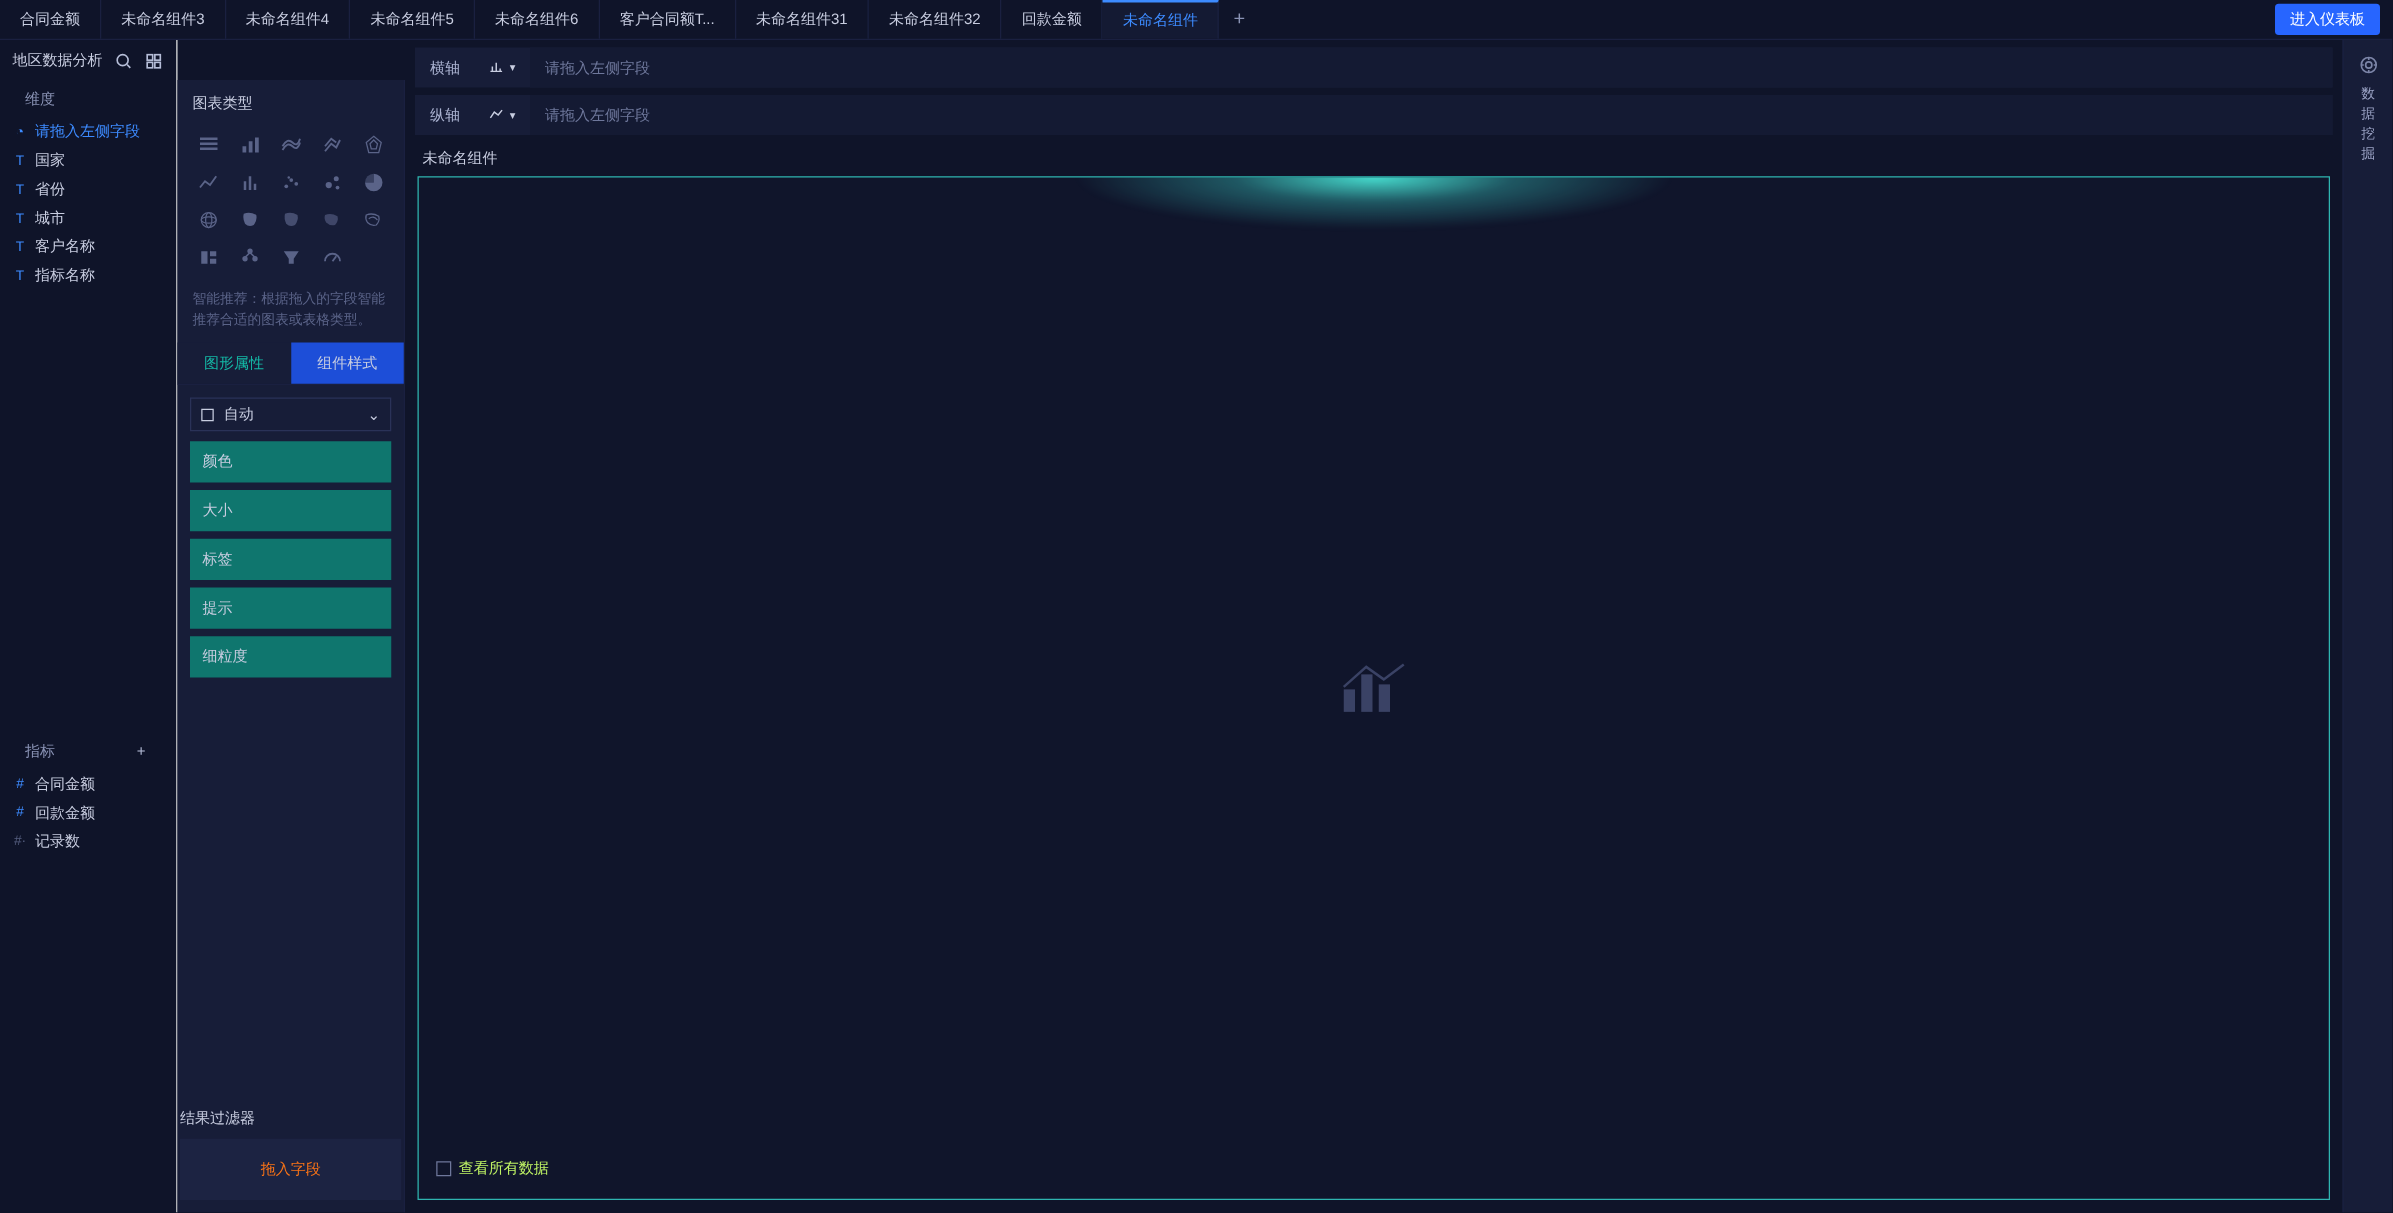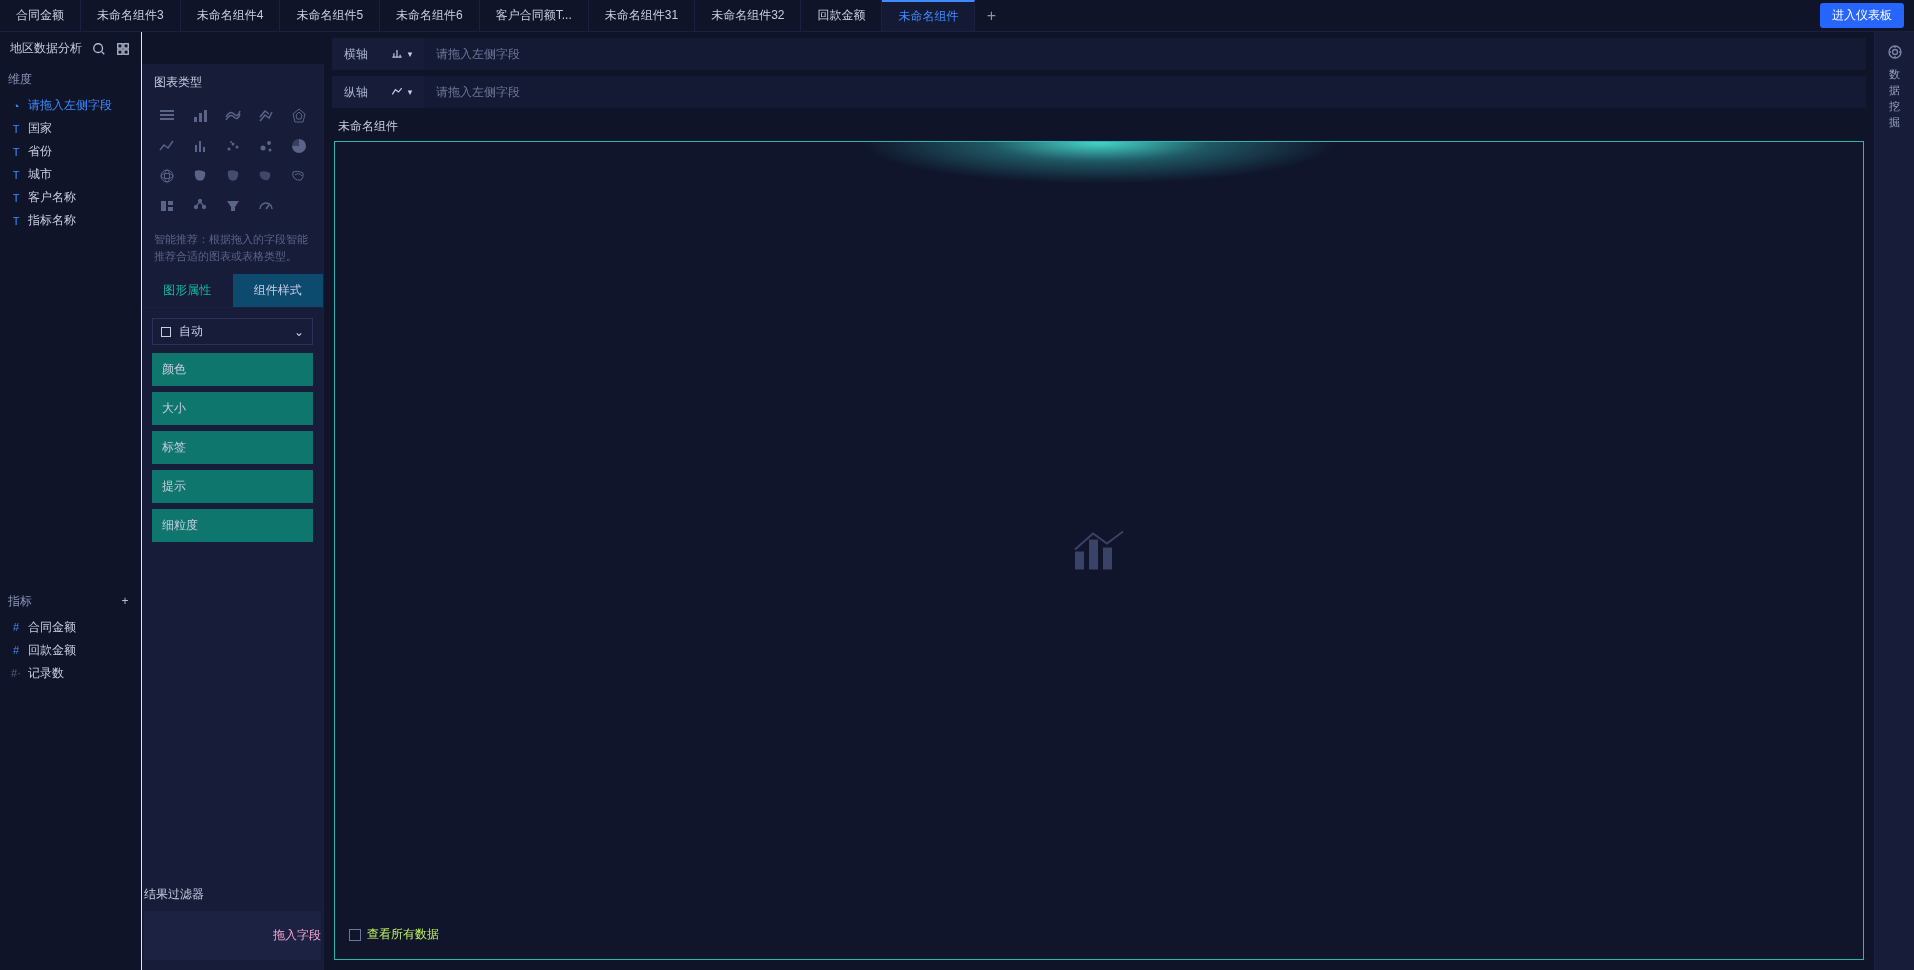--- a/index.html
+++ b/index.html
@@ -72,21 +72,21 @@
   display: flex;
   align-items: center;
   padding: 8px 10px;
   gap: 8px;
 }
 .sidebar-title { flex: 1; }
 .icon-btn { width: 16px; height: 16px; display: inline-flex; align-items: center; justify-content: center; cursor: pointer; color: #b6bed8; }
 .section-header {
   display: flex;
   align-items: center;
-  padding: 6px 8px;
+  padding: 6px 20px;
   color: #8a93b5;
 }
 .section-header .icon-btn { margin-left: auto; }
 .field-item {
   display: flex;
   align-items: center;
   padding: 3px 10px;
   gap: 6px;
   cursor: grab;
 }
@@ -133,21 +133,21 @@
 }
 .sub-tabs {
   display: flex;
   border-bottom: 1px solid #1a2040;
 }
 .sub-tab {
   flex: 1;
   text-align: center;
   padding: 8px 0;
   cursor: pointer;
-  background: #0c4a6e;
+  background: #1d4ed8;
 }
 .sub-tab.active {
   color: #14b8a6;
   background: #171d38;
 }
 .select-row {
   margin: 10px 10px 8px;
   border: 1px solid #2a3258;
   padding: 4px 8px;
   display: flex;
@@ -163,23 +163,23 @@
   padding: 8px 10px;
   cursor: pointer;
 }
 .filter-section {
   margin-top: auto;
   padding: 10px 2px;
 }
 .filter-drop {
   margin-top: 8px;
   background: #1c2342;
-  text-align: right;
+  text-align: center;
   padding: 16px 0;
-  color: #f9a8d4;
+  color: #f97316;
 }
 
 
 .canvas-area {
   flex: 1;
   display: flex;
   flex-direction: column;
   position: relative;
 }
 .axis-row {

